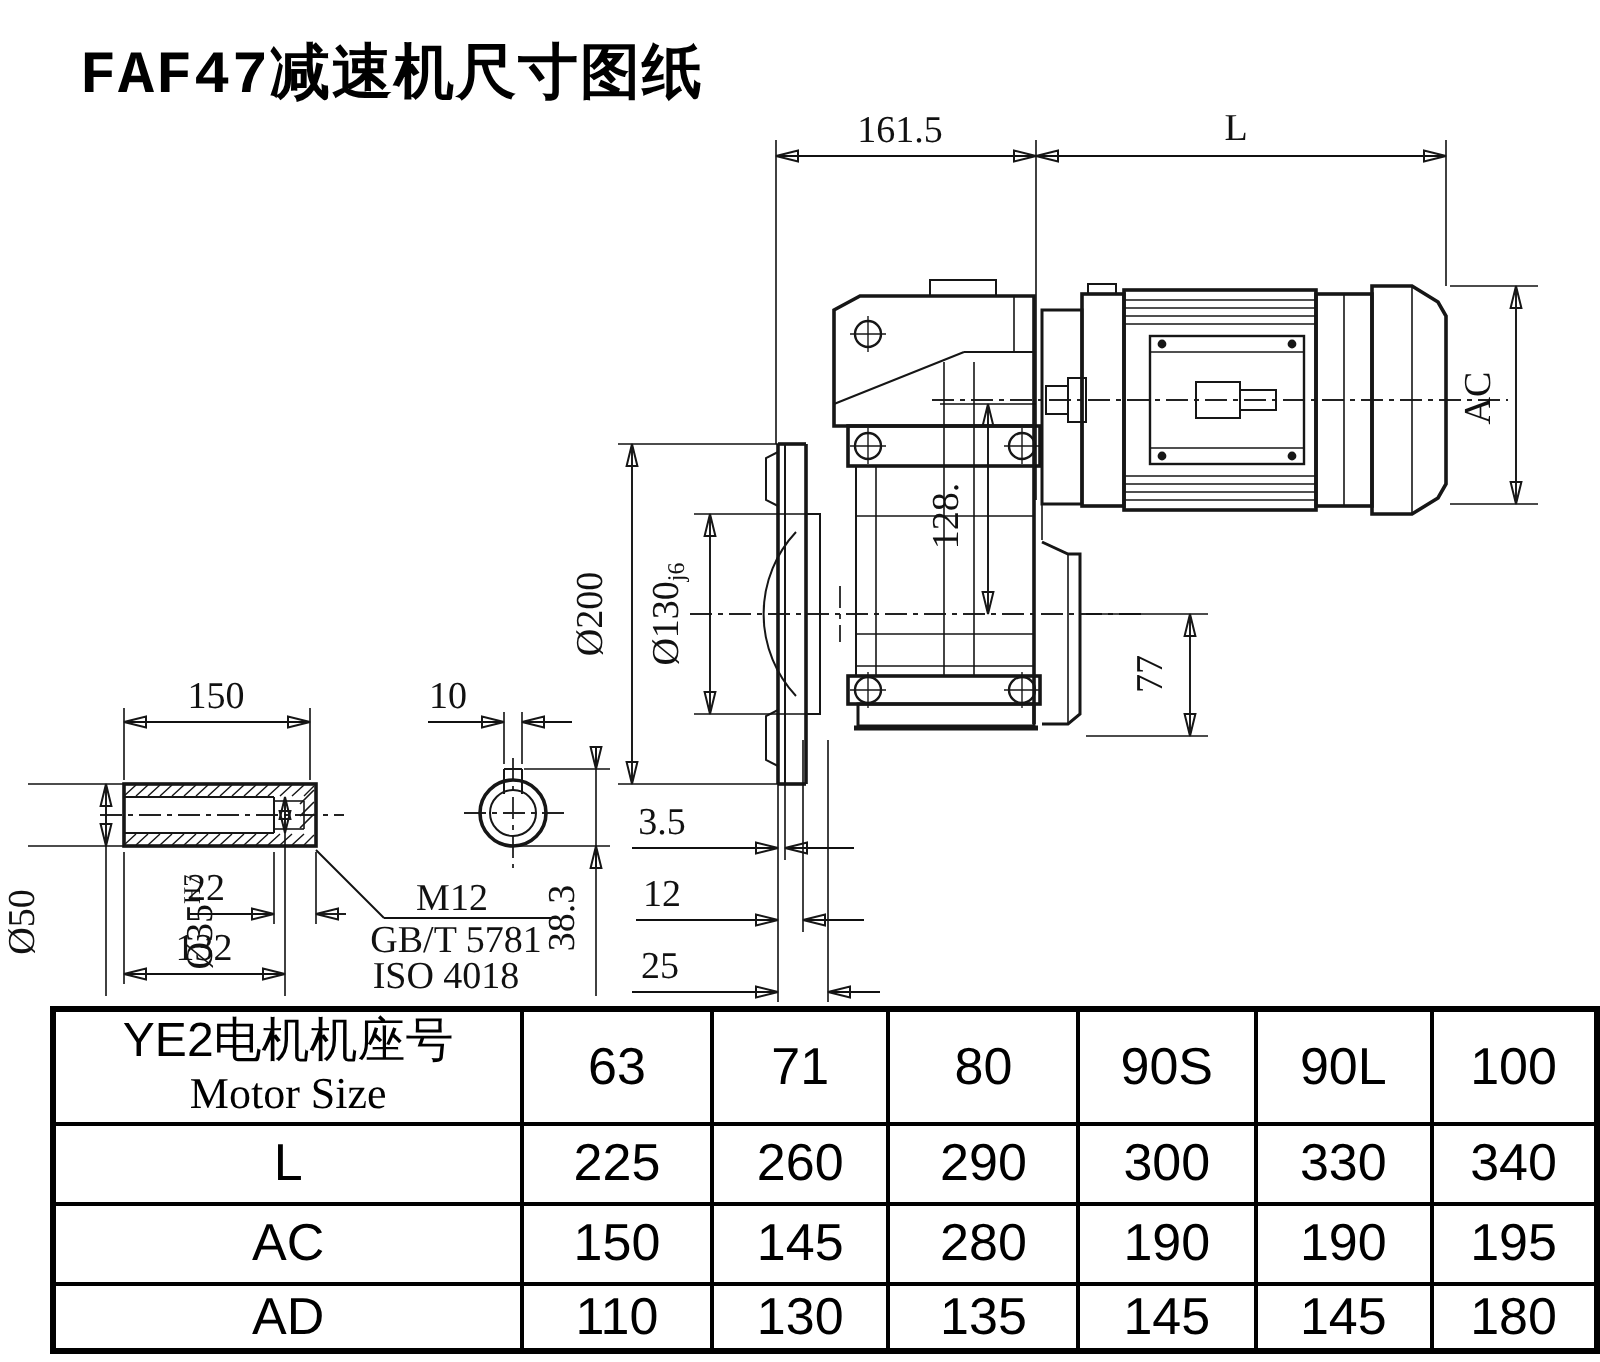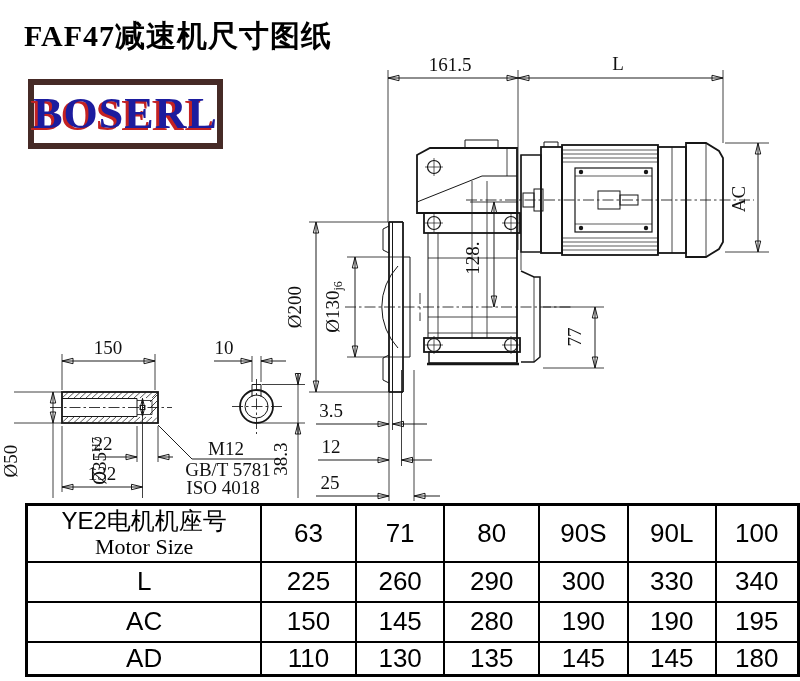--- a/index.html
+++ b/index.html
@@ -1,19 +1,19 @@
 <!DOCTYPE html>
 <html><head>
 <meta charset="utf-8">
 <style>
   html,body{margin:0;padding:0;background:#fff;}
   .stage{position:relative;width:800px;height:681px;background:#fff;overflow:hidden;
          font-family:"Liberation Sans",sans-serif;color:#000;}
-  .title{position:absolute;left:24px;top:16px;font-size:30px;font-weight:bold;
-         font-family:Liberation Serif, serif;letter-spacing:1px;}
+  .title{position:absolute;left:40px;top:16px;font-size:30px;font-weight:bold;
+         font-family:Liberation Mono, monospace;letter-spacing:1px;}
   .logo{position:absolute;left:28px;top:79px;width:183px;height:58px;
         border:6px solid #462a26;background:#fff;display:flex;align-items:center;justify-content:center;}
   .logo span{font-family:"Liberation Serif",serif;font-weight:bold;font-size:44px;
         color:#1c1c9e;text-shadow:-3px 2px 0 #c42222;letter-spacing:1px;line-height:1;}
   svg{position:absolute;left:0;top:0;}
   svg line,svg path,svg rect,svg circle{stroke:#161616;fill:none;}
   .o18{stroke-width:1.8;} .o15{stroke-width:1.5;} .o12{stroke-width:1.2;}
   .o10{stroke-width:1;} .o08{stroke-width:.8;} .o07{stroke-width:.7;} .thick{stroke-width:2.6;}
   .cl{stroke-width:.9;stroke-dasharray:11 3 2.5 3;stroke:#222;}
   .dim{stroke-width:.95;stroke:#111;} .ext{stroke-width:.8;stroke:#111;}
@@ -27,23 +27,20 @@
   .hzh{font-size:24px;line-height:1.15;}
   .hen{font-family:Liberation Serif, serif;font-size:22px;line-height:1.1;}
 </style>
 </head>
 <body>
 
 <div class="stage">
 
   <div class="title">FAF47减速机尺寸图纸</div>
 
-  <div class="logo">
-    <span>BOSERL</span>
-  </div>
 
   <svg width="800" height="505" viewBox="0 0 800 505">
     <defs>
       <marker id="ar" markerUnits="userSpaceOnUse" markerWidth="13" markerHeight="8" refX="12" refY="4" orient="auto">
         <path d="M12,4 L1,1.3 L1,6.7 Z" fill="#111" stroke="none"></path>
       </marker>
     </defs>
 
     <g>
       <line class="cl" x1="466" y1="200" x2="754" y2="200"></line>

